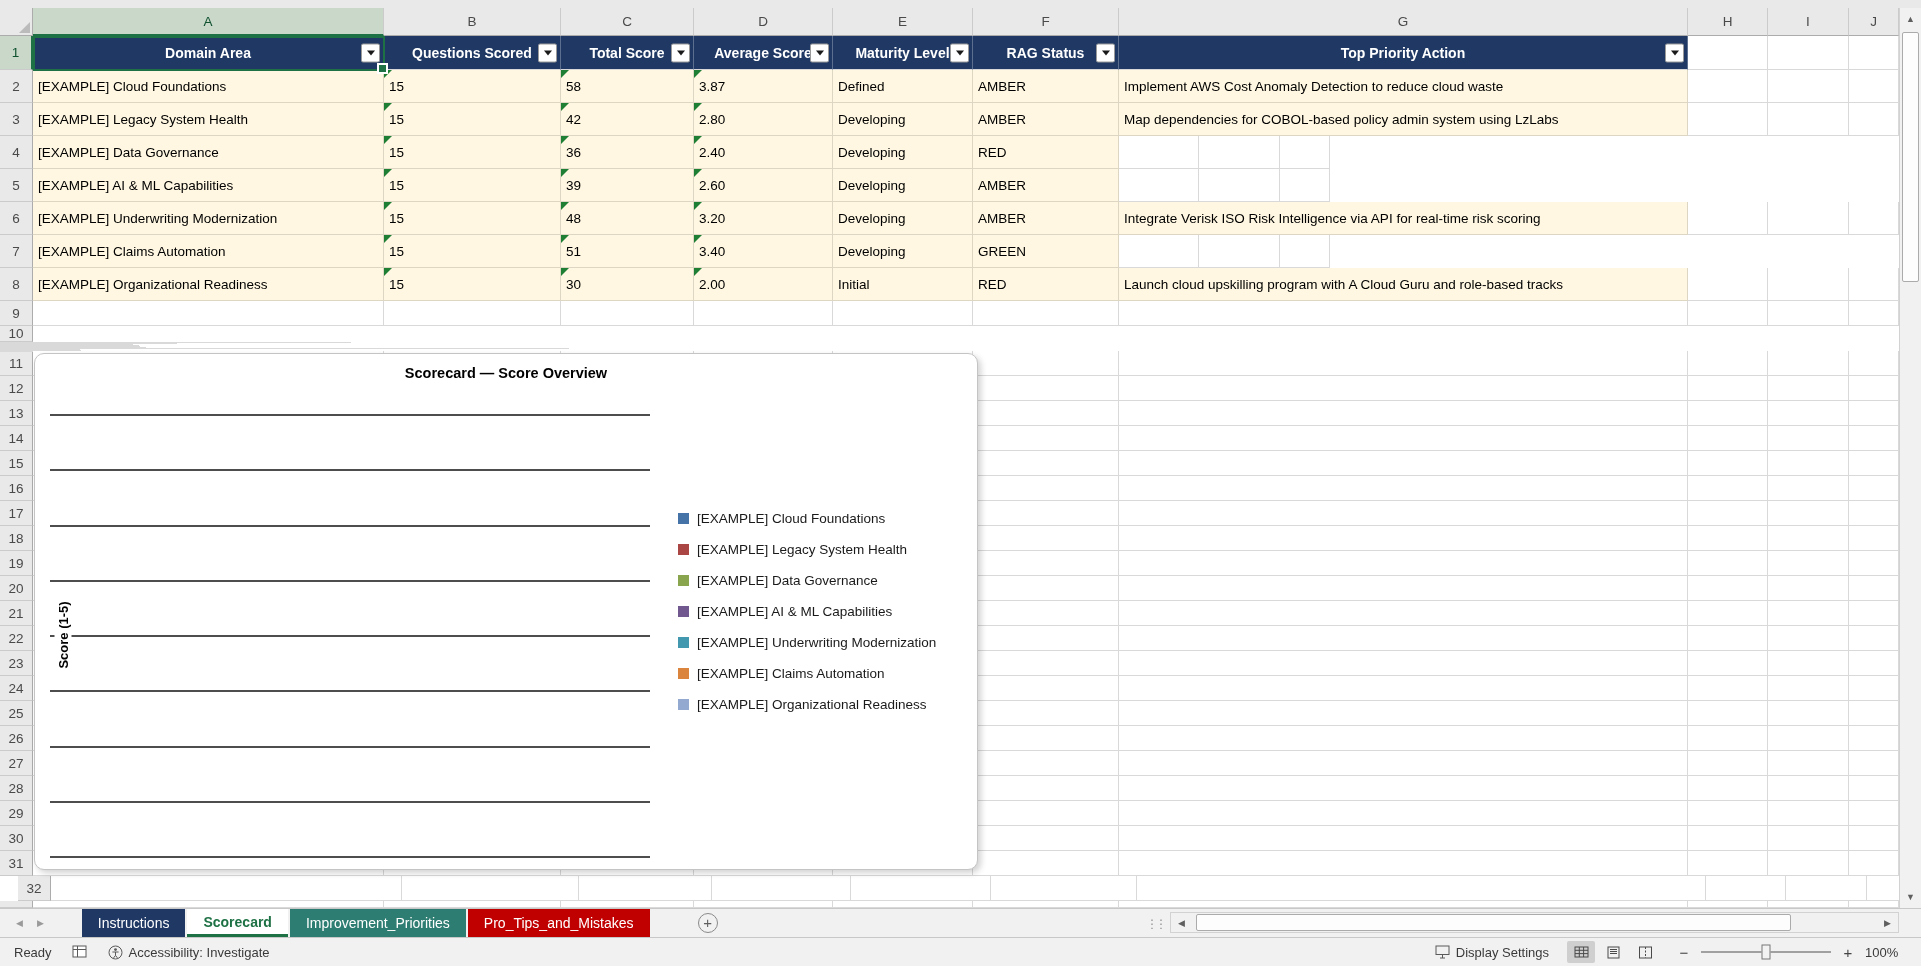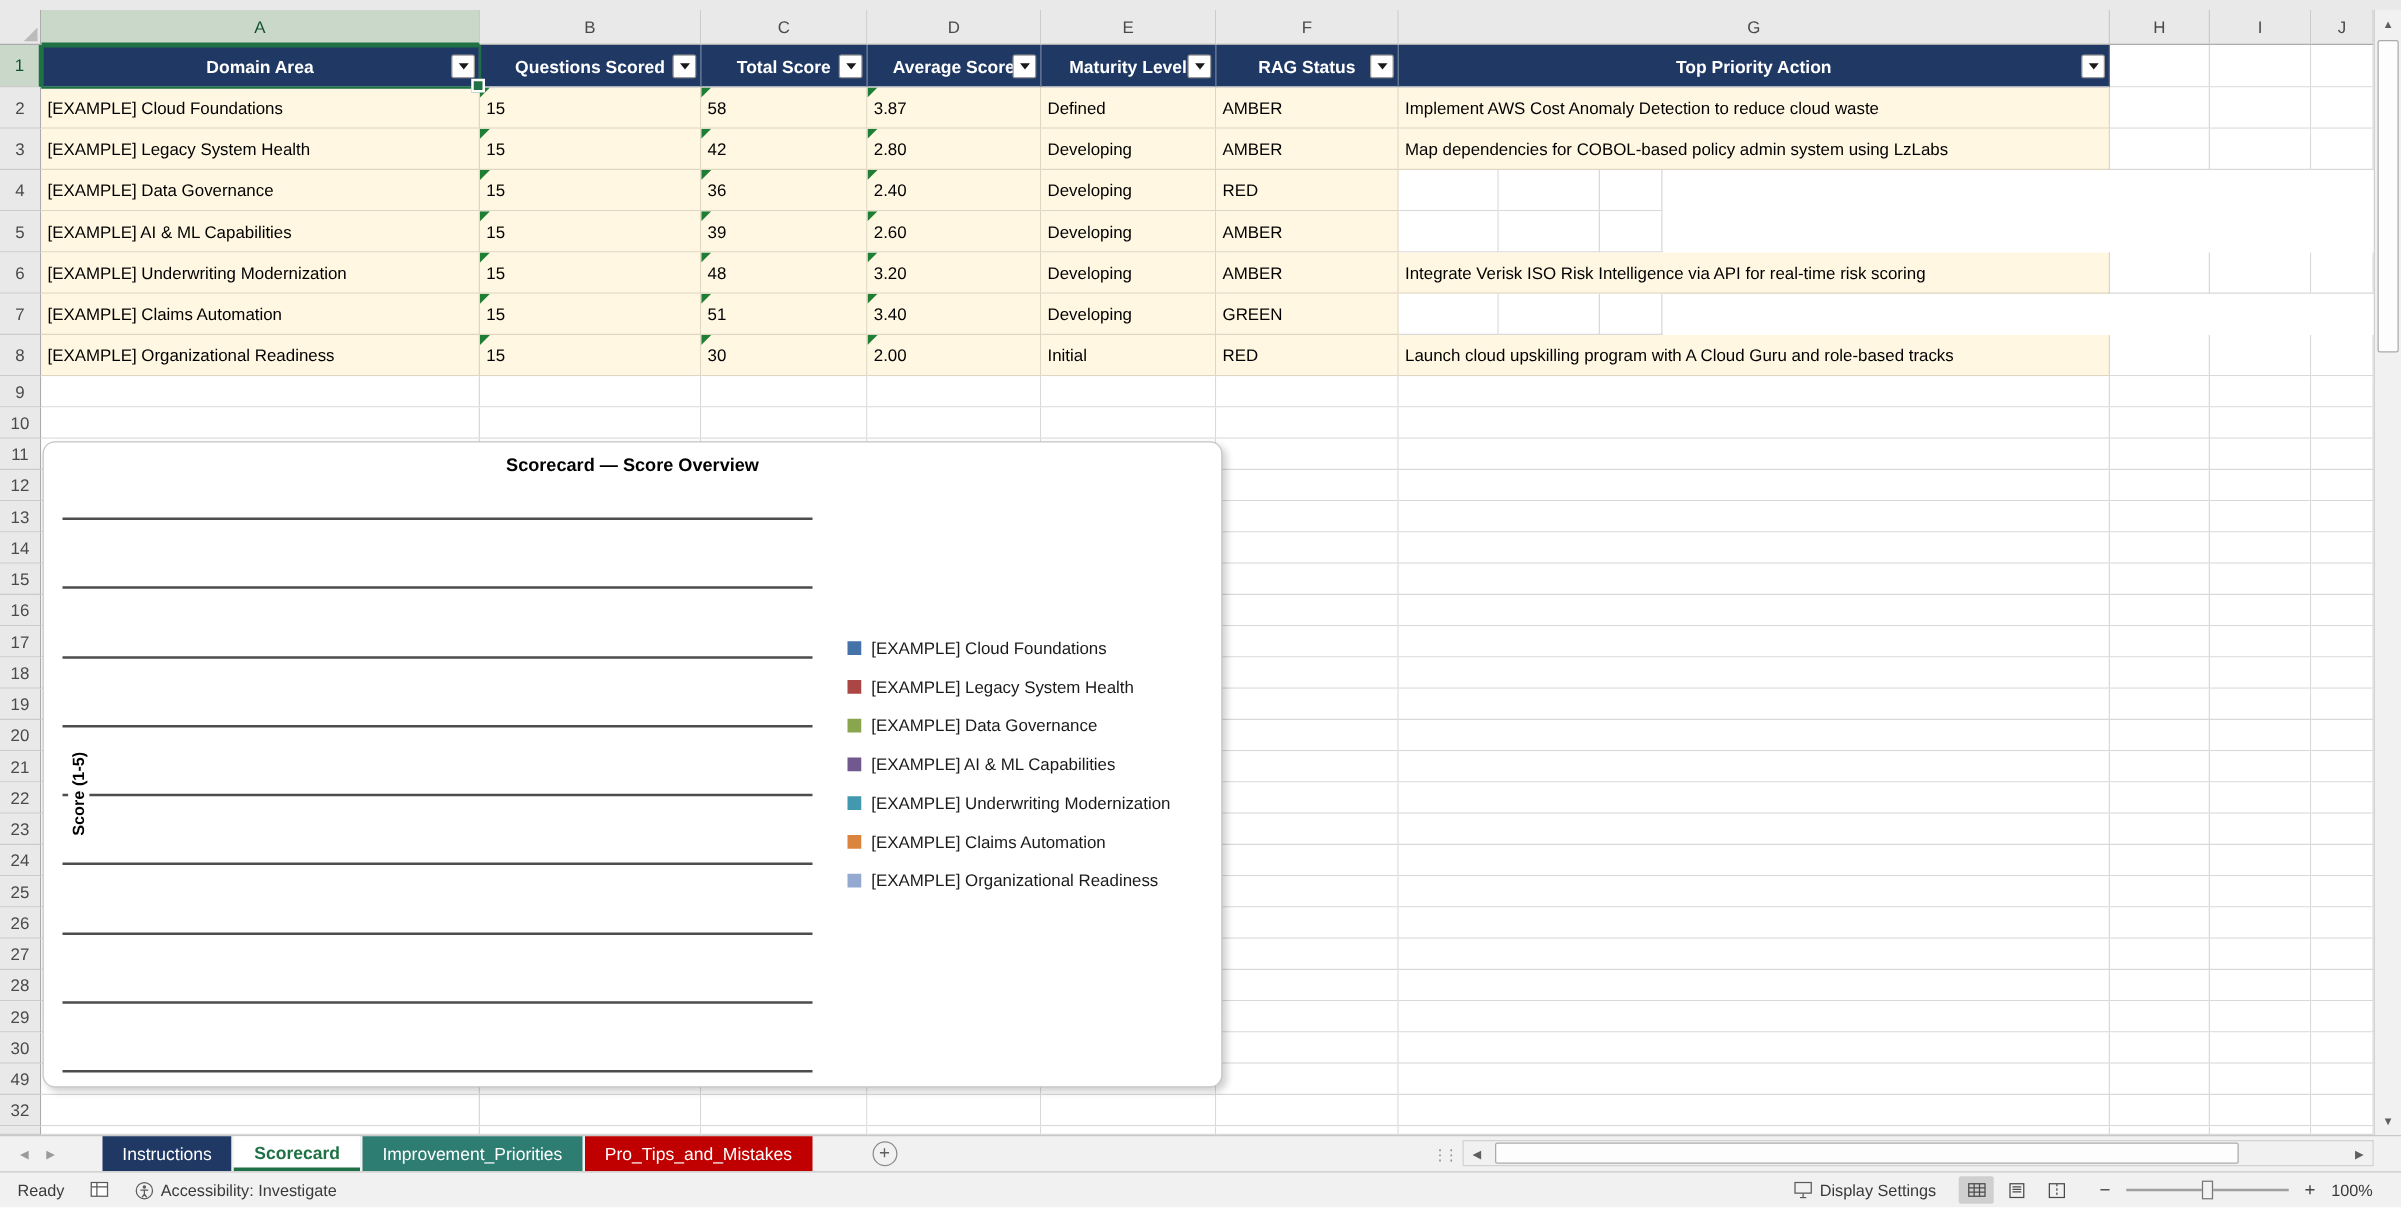--- a/index.html
+++ b/index.html
@@ -333,21 +333,21 @@
         <div class="cell empty" style="width: 177px;"></div>
         <div class="cell empty" style="width: 133px;"></div>
         <div class="cell empty" style="width: 139px;"></div>
         <div class="cell empty" style="width: 140px;"></div>
         <div class="cell empty" style="width: 146px;"></div>
         <div class="cell empty" style="width: 569px;"></div>
         <div class="cell empty" style="width: 80px;"></div>
         <div class="cell empty" style="width: 81px;"></div>
         <div class="cell empty" style="width: 50px;"></div>
       </div>
-      <div class="grow" style="height: 25px;">
+      <div class="grow" style="height: 25px; flex-direction: column;">
         <div class="rowh">10</div>
         <div class="cell empty" style="width: 351px;"></div>
         <div class="cell empty" style="width: 177px;"></div>
         <div class="cell empty" style="width: 133px;"></div>
         <div class="cell empty" style="width: 139px;"></div>
         <div class="cell empty" style="width: 140px;"></div>
         <div class="cell empty" style="width: 146px;"></div>
         <div class="cell empty" style="width: 569px;"></div>
         <div class="cell empty" style="width: 80px;"></div>
         <div class="cell empty" style="width: 81px;"></div>
@@ -607,33 +607,33 @@
         <div class="cell empty" style="width: 133px;"></div>
         <div class="cell empty" style="width: 139px;"></div>
         <div class="cell empty" style="width: 140px;"></div>
         <div class="cell empty" style="width: 146px;"></div>
         <div class="cell empty" style="width: 569px;"></div>
         <div class="cell empty" style="width: 80px;"></div>
         <div class="cell empty" style="width: 81px;"></div>
         <div class="cell empty" style="width: 50px;"></div>
       </div>
       <div class="grow" style="height: 25px;">
-        <div class="rowh">49</div>
-        <div class="cell empty" style="width: 351px;"></div>
-        <div class="cell empty" style="width: 177px;"></div>
-        <div class="cell empty" style="width: 133px;"></div>
-        <div class="cell empty" style="width: 139px;"></div>
-        <div class="cell empty" style="width: 140px;"></div>
-        <div class="cell empty" style="width: 146px;"></div>
-        <div class="cell empty" style="width: 569px;"></div>
-        <div class="cell empty" style="width: 80px;"></div>
-        <div class="cell empty" style="width: 81px;"></div>
-        <div class="cell empty" style="width: 50px;"></div>
-      </div>
-      <div class="grow" style="height: 25px;">
+        <div class="rowh">31</div>
+        <div class="cell empty" style="width: 351px;"></div>
+        <div class="cell empty" style="width: 177px;"></div>
+        <div class="cell empty" style="width: 133px;"></div>
+        <div class="cell empty" style="width: 139px;"></div>
+        <div class="cell empty" style="width: 140px;"></div>
+        <div class="cell empty" style="width: 146px;"></div>
+        <div class="cell empty" style="width: 569px;"></div>
+        <div class="cell empty" style="width: 80px;"></div>
+        <div class="cell empty" style="width: 81px;"></div>
+        <div class="cell empty" style="width: 50px;"></div>
+      </div>
+      <div class="grow" style="height: 25px; margin-left: 18px;">
         <div class="rowh">32</div>
         <div class="cell empty" style="width: 351px;"></div>
         <div class="cell empty" style="width: 177px;"></div>
         <div class="cell empty" style="width: 133px;"></div>
         <div class="cell empty" style="width: 139px;"></div>
         <div class="cell empty" style="width: 140px;"></div>
         <div class="cell empty" style="width: 146px;"></div>
         <div class="cell empty" style="width: 569px;"></div>
         <div class="cell empty" style="width: 80px;"></div>
         <div class="cell empty" style="width: 81px;"></div>

